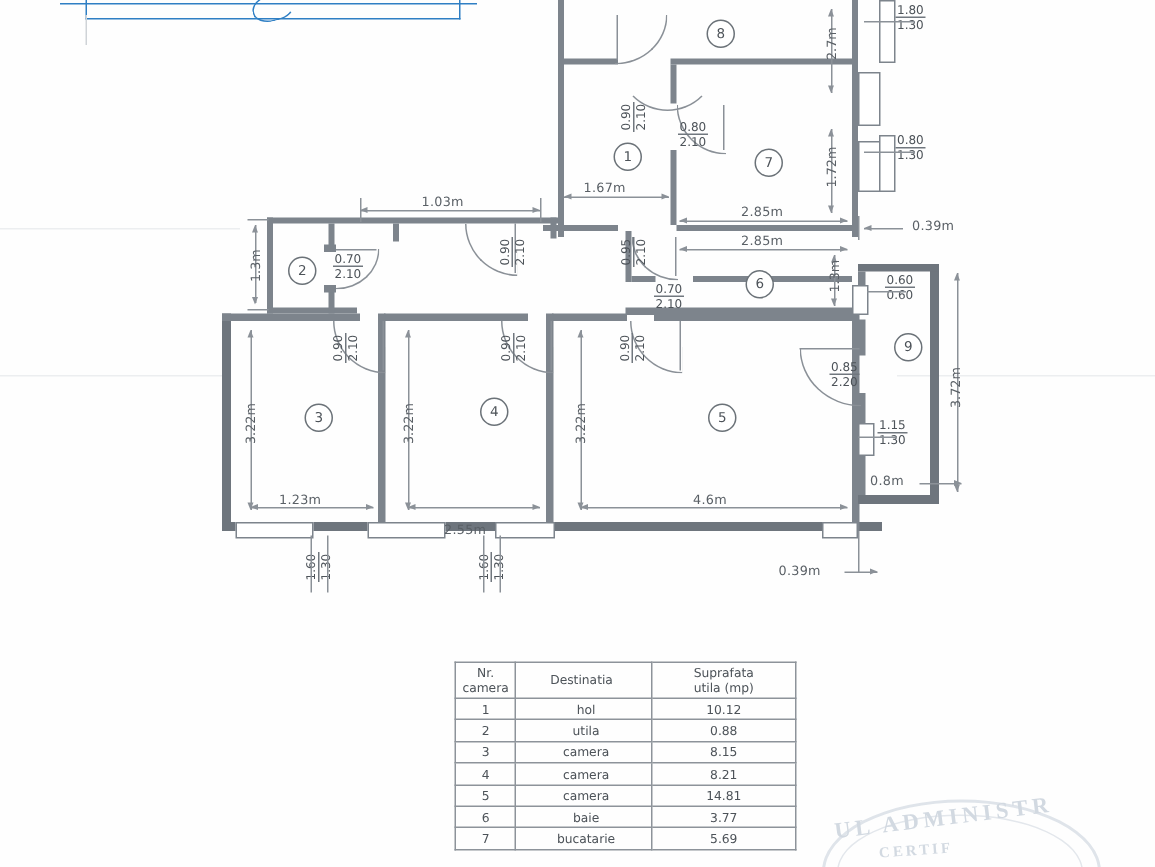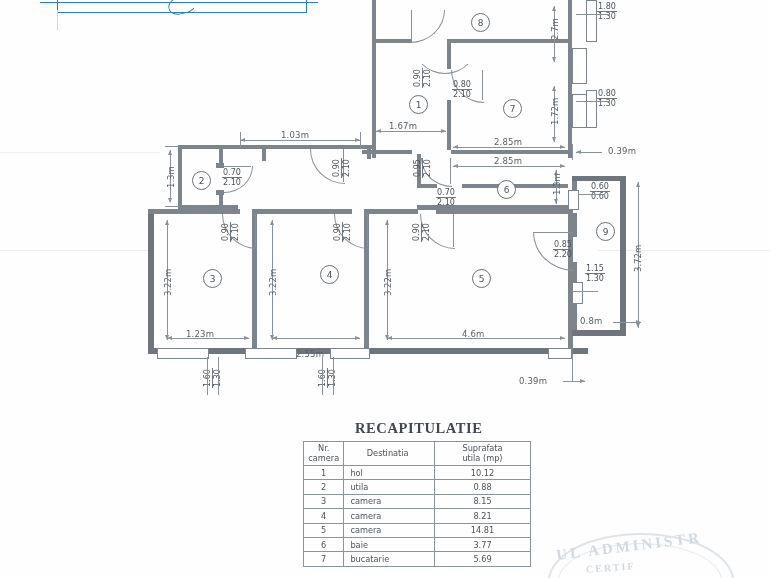--- a/index.html
+++ b/index.html
@@ -73,21 +73,21 @@
   
   #recap-title{position:absolute;left:355px;top:420px;font-family:"Liberation Serif",serif;
                font-size:14.5px;letter-spacing:.6px;color:#41474d;font-weight:700;}
   #recap{position:absolute;left:303px;top:441px;width:228px;
          border-collapse:collapse;font-family:"DejaVu Sans",sans-serif;}
   #recap td,#recap th{border:1px solid #8d939a;font-size:8.2px;color:#4d5359;
                       padding:1px 3px;font-weight:normal;margin-left:13px;}
   #recap th{height:21px;line-height:9.5px;text-align:center;}
   #recap td{height:11.4px;}
   .c-nr{width:34px;text-align:center;}
-  .c-dest{width:90px;text-align:left;padding-left:6px !important;}
+  .c-dest{width:90px;text-align:center;padding-left:6px !important;}
   .c-sup{width:100px;text-align:center;}
 
   
   #stamp{position:absolute;left:548px;top:533px;width:182px;height:92px;
          border:2px solid #dfe4ea;border-radius:50%;overflow:hidden;}
   #stamp2{position:absolute;left:558px;top:543px;width:162px;height:74px;
           border:1px solid #e3e7ec;border-radius:50%;}
   .stamp-t{position:absolute;font-family:"Liberation Serif",serif;color:#d2d9e1;
            font-weight:700;white-space:nowrap;}
   #stamp-top{left:556px;top:538px;font-size:15px;letter-spacing:3px;
@@ -297,21 +297,21 @@
     <span class="b">1.30</span>
   </div>
   <div class="frac" style="left:597px;top:89px;">
     <span class="t">0.80</span>
     <span class="b">1.30</span>
   </div>
   <div class="frac" style="left:590px;top:182px;">
     <span class="t">0.60</span>
     <span class="b">0.60</span>
   </div>
-  <div class="frac" style="left:585px;top:264px;">
+  <div class="frac" style="left:585px;top:279px;">
     <span class="t">1.15</span>
     <span class="b">1.30</span>
   </div>
   <div class="fracv" style="left:203px;top:388px;">
     <span class="t">1.60</span>
     <span class="b">1.30</span>
   </div>
   <div class="fracv" style="left:318px;top:388px;">
     <span class="t">1.60</span>
     <span class="b">1.30</span>
@@ -413,21 +413,20 @@
   <div class="leadv" style="left:207px;top:357px;height:38px;"></div>
   <div class="leadv" style="left:218px;top:357px;height:38px;"></div>
   <div class="leadv" style="left:322px;top:357px;height:38px;"></div>
   <div class="leadv" style="left:333px;top:357px;height:38px;"></div>
 
   <div class="lead" style="left:576px;top:14px;width:34px;"></div>
   <div class="lead" style="left:576px;top:101px;width:34px;"></div>
   <div class="lead" style="left:578px;top:194px;width:26px;"></div>
   <div class="lead" style="left:572px;top:291px;width:26px;"></div>
 
-  <div id="recap-title">RECAPITULATIE</div>
 
   <table id="recap">
     <thead>
       <tr>
         <th class="c-nr">
           <div>Nr.</div>
           <div>camera</div>
         </th>
         <th class="c-dest" style="text-align:center;padding-left:0 !important;">
           <div>Destinatia</div>

